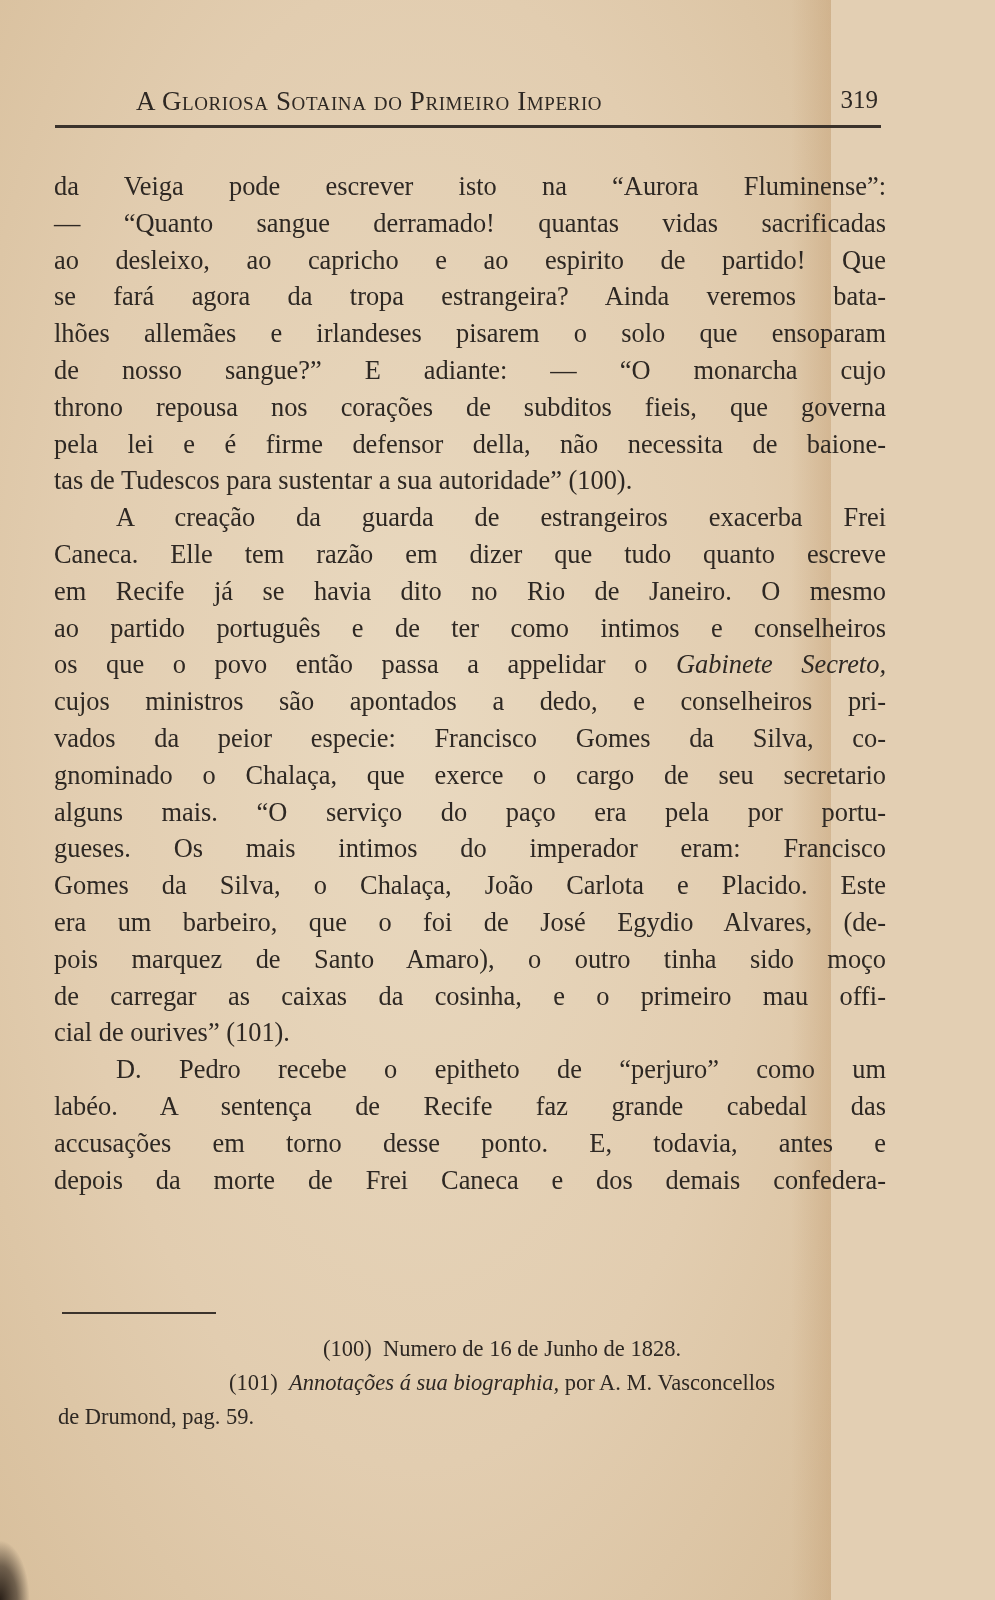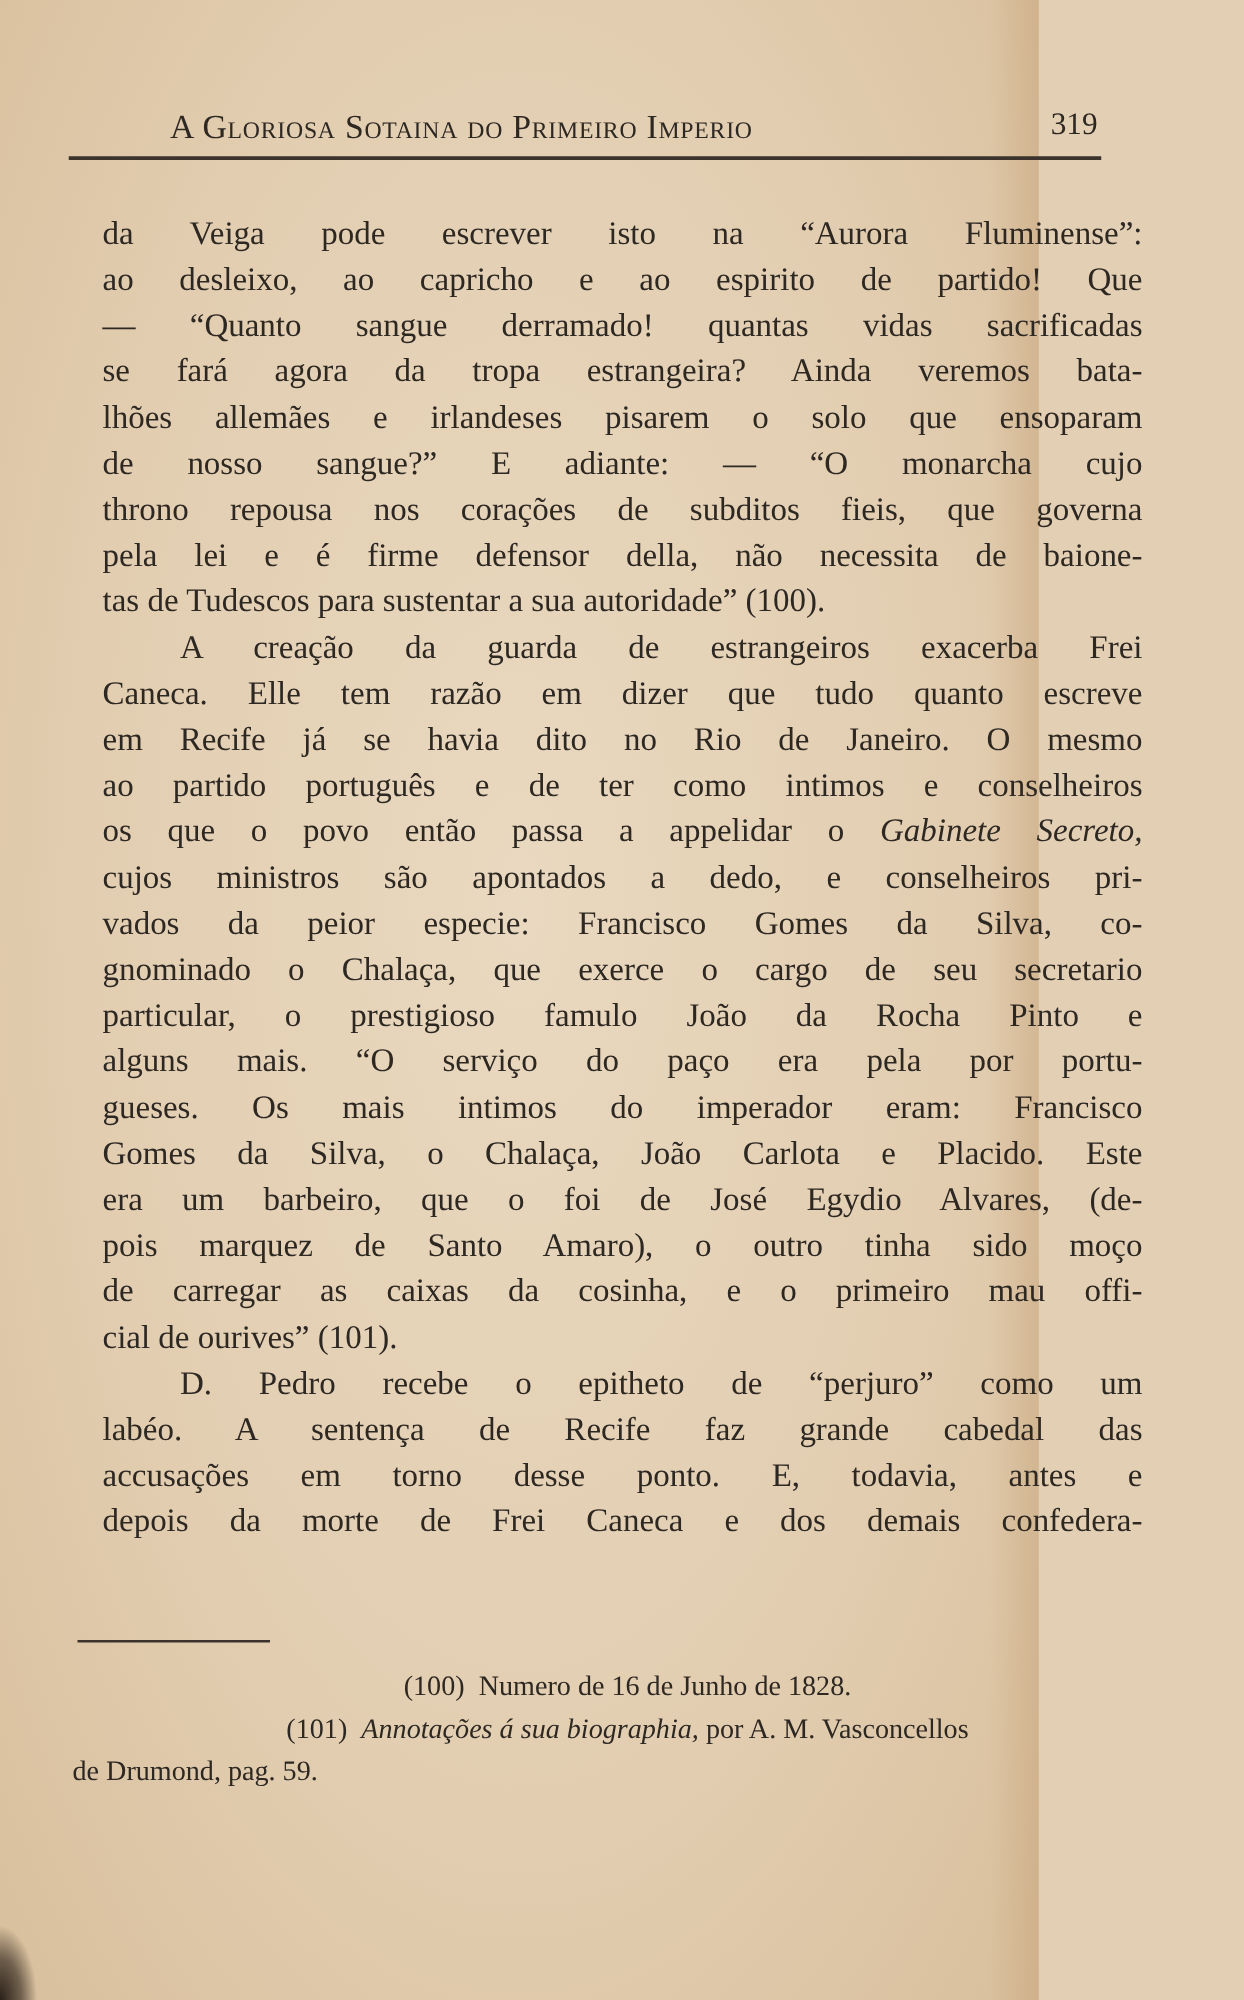--- a/index.html
+++ b/index.html
@@ -32,21 +32,21 @@
     }
     .page-number {
       position: absolute; right: 2px; top: 0; font-size: 25px;
     }
     .header-rule {
       position: absolute; left: 55px; top: 125px; width: 826px; height: 3px;
       background: #3b332c;
     }
     .body-text {
       position: absolute; left: 54px; top: 168px; width: 832px;
-      font-size: 26.4px; line-height: 36.8px; margin-left: 28px;
+      font-size: 26.4px; line-height: 36.8px;
     }
     .line {
       display: block; white-space: nowrap;
       text-align: justify; text-align-last: justify;
     }
     .line.last { text-align-last: left; }
     .indent { padding-left: 62px; }
     .footnote-rule {
       position: absolute; left: 62px; top: 1312px; width: 154px; height: 2px;
       background: #3b332c;
@@ -68,37 +68,36 @@
   <div class="corner-shadow"></div>
 
   <div class="header">
     <span class="running-title">A Gloriosa Sotaina do Primeiro Imperio</span>
     <span class="page-number">319</span>
   </div>
   <div class="header-rule"></div>
 
   <div class="body-text">
     <span class="line">da Veiga pode escrever isto na “Aurora Fluminense”:</span>
+    <span class="line">— “Quanto sangue derramado! quantas vidas sacrificadas</span>
     <span class="line">ao desleixo, ao capricho e ao espirito de partido! Que</span>
-    <span class="line">— “Quanto sangue derramado! quantas vidas sacrificadas</span>
     <span class="line">se fará agora da tropa estrangeira? Ainda veremos bata-</span>
     <span class="line">lhões allemães e irlandeses pisarem o solo que ensoparam</span>
     <span class="line">de nosso sangue?” E adiante: — “O monarcha cujo</span>
     <span class="line">throno repousa nos corações de subditos fieis, que governa</span>
     <span class="line">pela lei e é firme defensor della, não necessita de baione-</span>
     <span class="line last">tas de Tudescos para sustentar a sua autoridade” (100).</span>
     <span class="line indent">A creação da guarda de estrangeiros exacerba Frei</span>
     <span class="line">Caneca. Elle tem razão em dizer que tudo quanto escreve</span>
     <span class="line">em Recife já se havia dito no Rio de Janeiro. O mesmo</span>
     <span class="line">ao partido português e de ter como intimos e conselheiros</span>
     <span class="line"><span>os que o povo então passa a appelidar o </span><em>Gabinete Secreto,</em></span>
     <span class="line">cujos ministros são apontados a dedo, e conselheiros pri-</span>
     <span class="line">vados da peior especie: Francisco Gomes da Silva, co-</span>
     <span class="line">gnominado o Chalaça, que exerce o cargo de seu secretario</span>
-    <span class="line">particular, o prestigioso famulo João da Rocha Pinto e</span>
     <span class="line">alguns mais. “O serviço do paço era pela por portu-</span>
     <span class="line">gueses. Os mais intimos do imperador eram: Francisco</span>
     <span class="line">Gomes da Silva, o Chalaça, João Carlota e Placido. Este</span>
     <span class="line">era um barbeiro, que o foi de José Egydio Alvares, (de-</span>
     <span class="line">pois marquez de Santo Amaro), o outro tinha sido moço</span>
     <span class="line">de carregar as caixas da cosinha, e o primeiro mau offi-</span>
     <span class="line last">cial de ourives” (101).</span>
     <span class="line indent">D. Pedro recebe o epitheto de “perjuro” como um</span>
     <span class="line">labéo. A sentença de Recife faz grande cabedal das</span>
     <span class="line">accusações em torno desse ponto. E, todavia, antes e</span>

